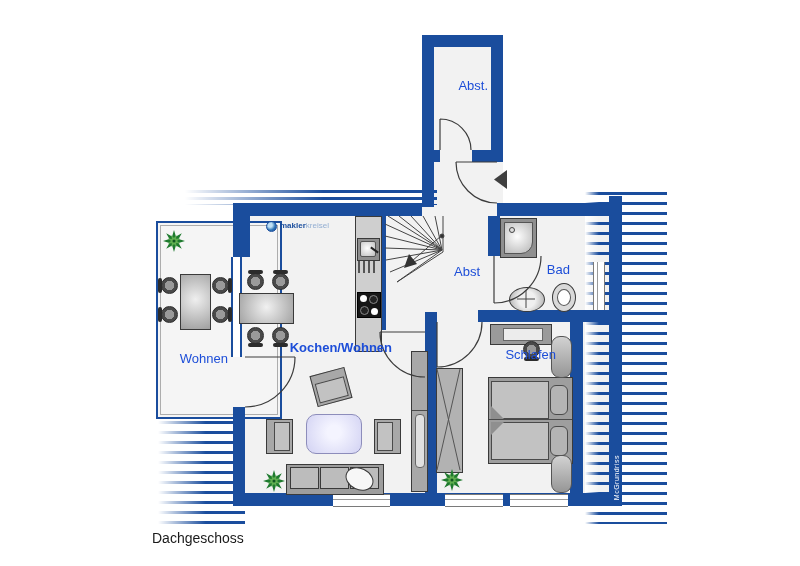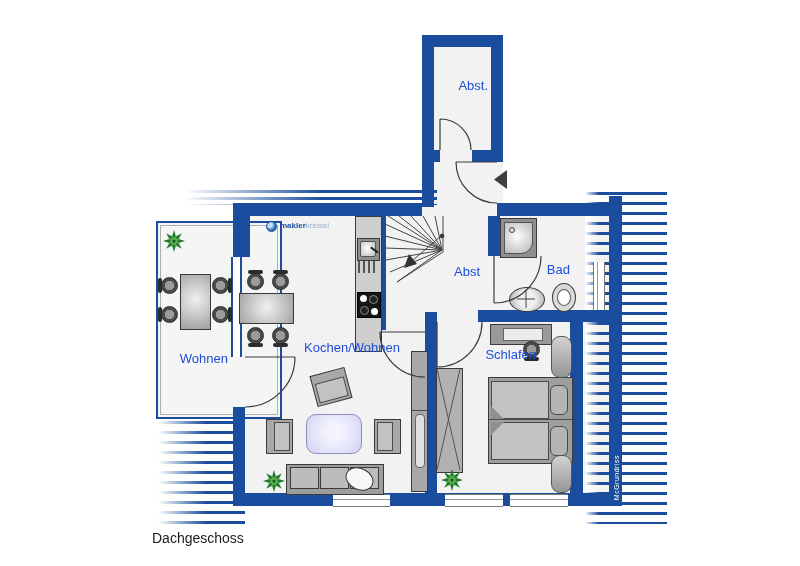--- a/index.html
+++ b/index.html
@@ -215,19 +215,19 @@
   </svg>
 
   <div class="abs logo" style="left:266px;top:221px;">
     <span class="logo-icon"></span>
     <span><span class="logo-b">makler</span><span class="logo-l">kreisel</span></span>
   </div>
 
   <div class="abs label" style="left:437px;top:78px;width:51px;">Abst.</div>
   <div class="abs label" style="left:430px;top:264px;width:50px;">Abst</div>
   <div class="abs label" style="left:526px;top:262px;width:44px;">Bad</div>
-  <div class="abs label" style="left:296px;top:340px;width:104px;">Kochen/Wohnen</div>
-  <div class="abs label" style="left:452px;top:347px;width:84px;">Schlafen</div>
+  <div class="abs label" style="left:288px;top:340px;width:104px;font-weight:bold;">Kochen/Wohnen</div>
+  <div class="abs label" style="left:472px;top:347px;width:84px;">Schlafen</div>
   <div class="abs label" style="left:164px;top:351px;width:64px;">Wohnen</div>
 
   <div class="abs title" style="left:152px;top:530px;">Dachgeschoss</div>
 
 </div>
 
 </body></html>

